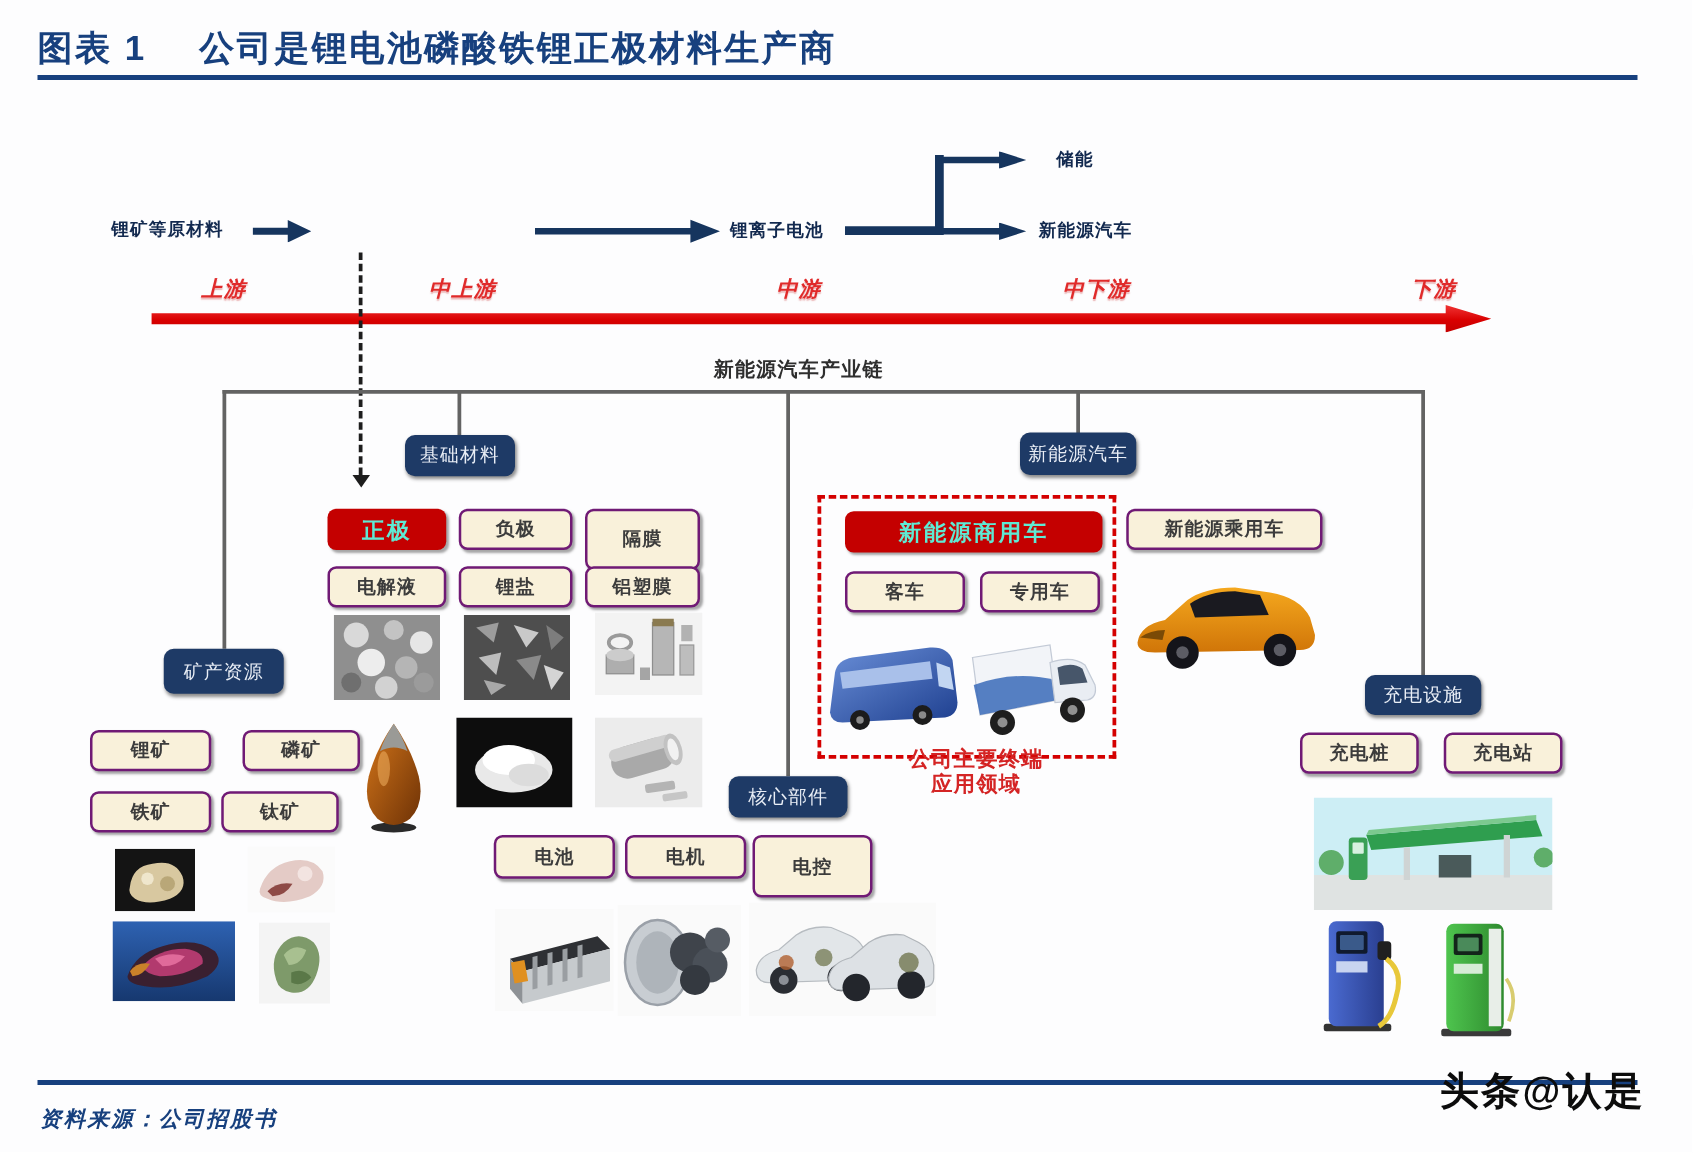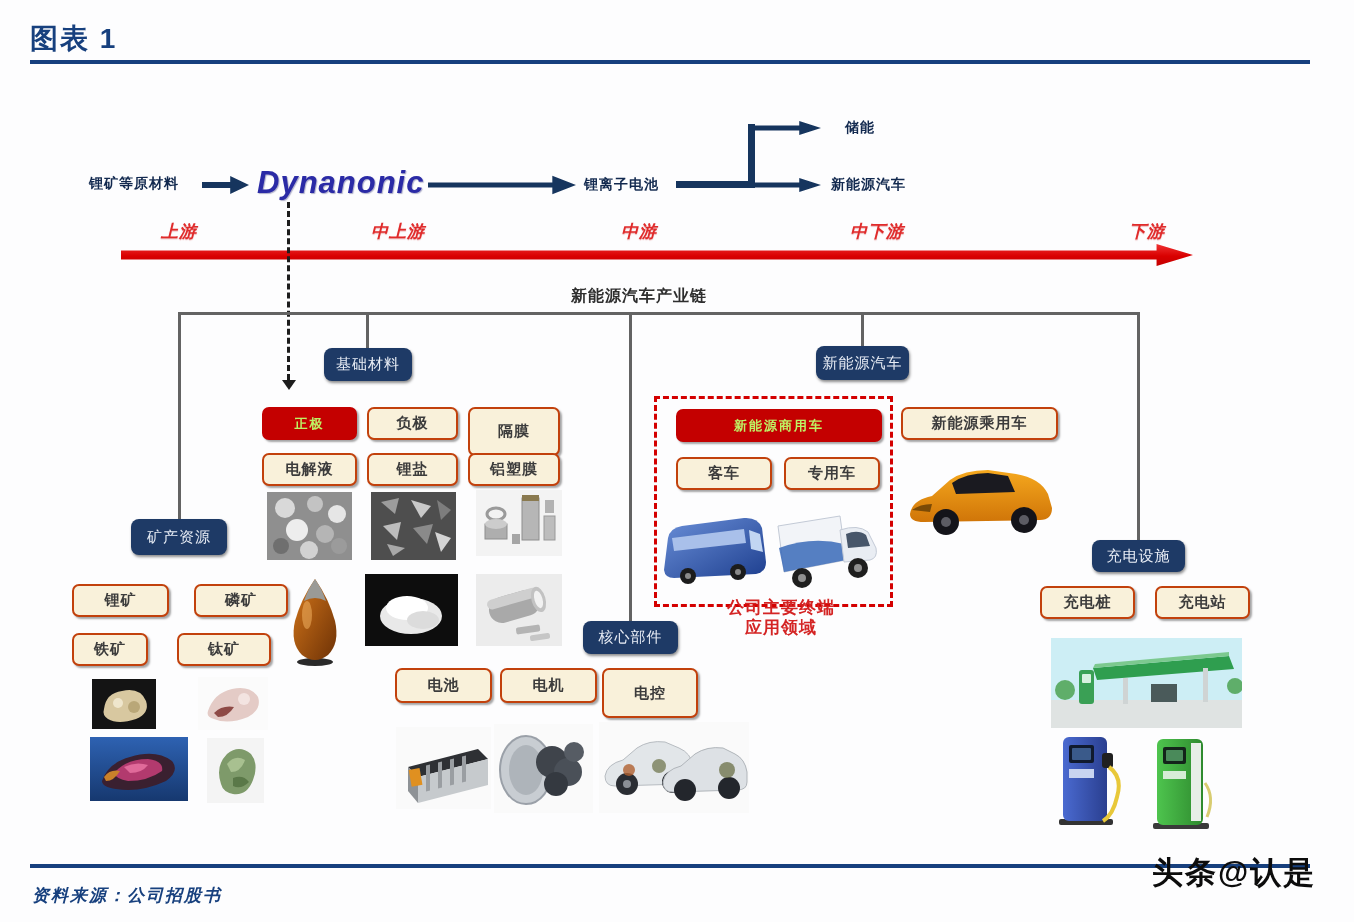--- a/index.html
+++ b/index.html
@@ -23,55 +23,55 @@
   .stage-label{color:#e02a2a;font-size:17px;font-weight:bold;font-style:italic;letter-spacing:1px;text-shadow:0 1px 1px rgba(200,40,40,.35);white-space:nowrap;}
   .red-arrow{background:linear-gradient(180deg,#f03434 0%,#d90000 55%,#c40000 100%);clip-path:polygon(0 30%,96.6% 30%,96.6% 0,100% 50%,96.6% 100%,96.6% 70%,0 70%);}
   
   .dash-v{border-left:3px dashed #1d1d1d;}
   .dash-head{width:0;height:0;border-left:7px solid transparent;border-right:7px solid transparent;border-top:10px solid #1d1d1d;}
   
   .ln{background:#636363;}
   .chain-label{color:#2e2e2e;font-size:16px;font-weight:600;letter-spacing:1px;white-space:nowrap;}
   
   .navy-box{background:#1e3a66;border-radius:8px;color:#e9eef6;display:flex;align-items:center;justify-content:center;font-size:15px;letter-spacing:1px;box-shadow:1px 2px 3px rgba(0,0,0,.45);white-space:nowrap;}
-  .cream-box{background:#f9f1da;border:2px solid #c2410c;border-radius:7px;color:#3c3c3c;display:flex;align-items:center;justify-content:center;font-size:15px;font-weight:600;letter-spacing:1px;box-shadow:2px 2px 2px rgba(0,0,0,.35);white-space:nowrap;box-sizing:border-box;}
-  .red-box{background:#c40000;border-radius:7px;color:#bef264;display:flex;align-items:center;justify-content:center;font-size:13px;font-weight:600;letter-spacing:2px;box-shadow:2px 2px 2px rgba(0,0,0,.35);white-space:nowrap;}
+  .cream-box{background:#f9f1da;border:2px solid #701a75;border-radius:7px;color:#3c3c3c;display:flex;align-items:center;justify-content:center;font-size:15px;font-weight:600;letter-spacing:1px;box-shadow:2px 2px 2px rgba(0,0,0,.35);white-space:nowrap;box-sizing:border-box;}
+  .red-box{background:#c40000;border-radius:7px;color:#5eead4;display:flex;align-items:center;justify-content:center;font-size:18px;font-weight:600;letter-spacing:2px;box-shadow:2px 2px 2px rgba(0,0,0,.35);white-space:nowrap;}
   .dashed-frame{border:3px dashed #d40000;box-sizing:border-box;}
   .red-note{color:#d42424;font-size:17px;font-weight:bold;text-align:center;line-height:20px;letter-spacing:1px;}
   
   .photo{display:block;}
   
   .footer-rule{background:#17407e;}
   .source-text{color:#17407e;font-size:17px;font-weight:bold;font-style:italic;letter-spacing:2px;white-space:nowrap;}
   .watermark{color:#0c0c0c;font-size:31px;font-weight:800;letter-spacing:2px;white-space:nowrap;}
 </style>
 </head>
 <body>
 
 <div id="canvas">
 
   <div class="abs fig-title" style="left:30px;top:20px;">
     <span>图表 1</span>
+    <span>公司是锂电池磷酸铁锂正极材料生产商</span>
   </div>
   <div class="abs title-rule" style="left:30px;top:60px;width:1280px;height:4px;"></div>
 
   <div class="abs flow-text" style="left:89px;top:175px;">锂矿等原材料</div>
   <div class="abs navy-arrow arrow-a" style="left:202px;top:176px;width:47px;height:18px;"></div>
-  <div class="abs logo" style="left:257px;top:165px;">Dynanonic</div>
   <div class="abs navy-arrow arrow-b" style="left:428px;top:175px;width:148px;height:20px;"></div>
   <div class="abs flow-text" style="left:584px;top:176px;">锂离子电池</div>
   <div class="abs navy-arrow" style="left:676px;top:181px;width:77px;height:7px;"></div>
   <div class="abs navy-arrow" style="left:748px;top:124px;width:7px;height:64px;"></div>
   <div class="abs navy-arrow arrow-c" style="left:753px;top:121px;width:68px;height:14px;"></div>
   <div class="abs navy-arrow arrow-c" style="left:753px;top:178px;width:68px;height:14px;"></div>
   <div class="abs flow-text" style="left:845px;top:119px;">储能</div>
   <div class="abs flow-text" style="left:831px;top:176px;">新能源汽车</div>
 
   <div class="abs stage-label" style="left:161px;top:220px;">上游</div>
-  <div class="abs stage-label" style="left:343px;top:220px;margin-left:28px;">中上游</div>
+  <div class="abs stage-label" style="left:343px;top:220px;">中上游</div>
   <div class="abs stage-label" style="left:621px;top:220px;">中游</div>
   <div class="abs stage-label" style="left:850px;top:220px;">中下游</div>
   <div class="abs stage-label" style="left:1129px;top:220px;">下游</div>
   <div class="abs red-arrow" style="left:121px;top:244px;width:1072px;height:22px;"></div>
 
   <div class="abs dash-v" style="left:287px;top:202px;width:0;height:178px;"></div>
   <div class="abs dash-head" style="left:282px;top:380px;"></div>
 
   <div class="abs chain-label" style="left:571px;top:286px;">新能源汽车产业链</div>
   <div class="abs ln" style="left:178px;top:312px;width:962px;height:3px;"></div>
@@ -89,21 +89,21 @@
 
   <div class="abs red-box" style="left:262px;top:407px;width:95px;height:33px;">正极</div>
   <div class="abs cream-box" style="left:367px;top:407px;width:91px;height:33px;">负极</div>
   <div class="abs cream-box" style="left:468px;top:407px;width:92px;height:49px;">隔膜</div>
   <div class="abs cream-box" style="left:262px;top:453px;width:95px;height:33px;">电解液</div>
   <div class="abs cream-box" style="left:367px;top:453px;width:91px;height:33px;">锂盐</div>
   <div class="abs cream-box" style="left:468px;top:453px;width:92px;height:33px;">铝塑膜</div>
 
   <div class="abs cream-box" style="left:72px;top:584px;width:97px;height:33px;">锂矿</div>
   <div class="abs cream-box" style="left:177px;top:584px;width:94px;height:33px;margin-left:17px;">磷矿</div>
-  <div class="abs cream-box" style="left:72px;top:633px;width:76px;height:33px;">铁矿</div>
+  <div class="abs cream-box" style="left:72px;top:633px;width:97px;height:33px;">铁矿</div>
   <div class="abs cream-box" style="left:177px;top:633px;width:94px;height:33px;">钛矿</div>
 
   <div class="abs cream-box" style="left:395px;top:668px;width:97px;height:35px;">电池</div>
   <div class="abs cream-box" style="left:500px;top:668px;width:97px;height:35px;">电机</div>
   <div class="abs cream-box" style="left:602px;top:668px;width:96px;height:50px;">电控</div>
 
   <div class="abs dashed-frame" style="left:654px;top:396px;width:239px;height:211px;"></div>
   <div class="abs red-box" style="left:676px;top:409px;width:206px;height:33px;">新能源商用车</div>
   <div class="abs cream-box" style="left:676px;top:457px;width:96px;height:33px;">客车</div>
   <div class="abs cream-box" style="left:784px;top:457px;width:96px;height:33px;">专用车</div>

